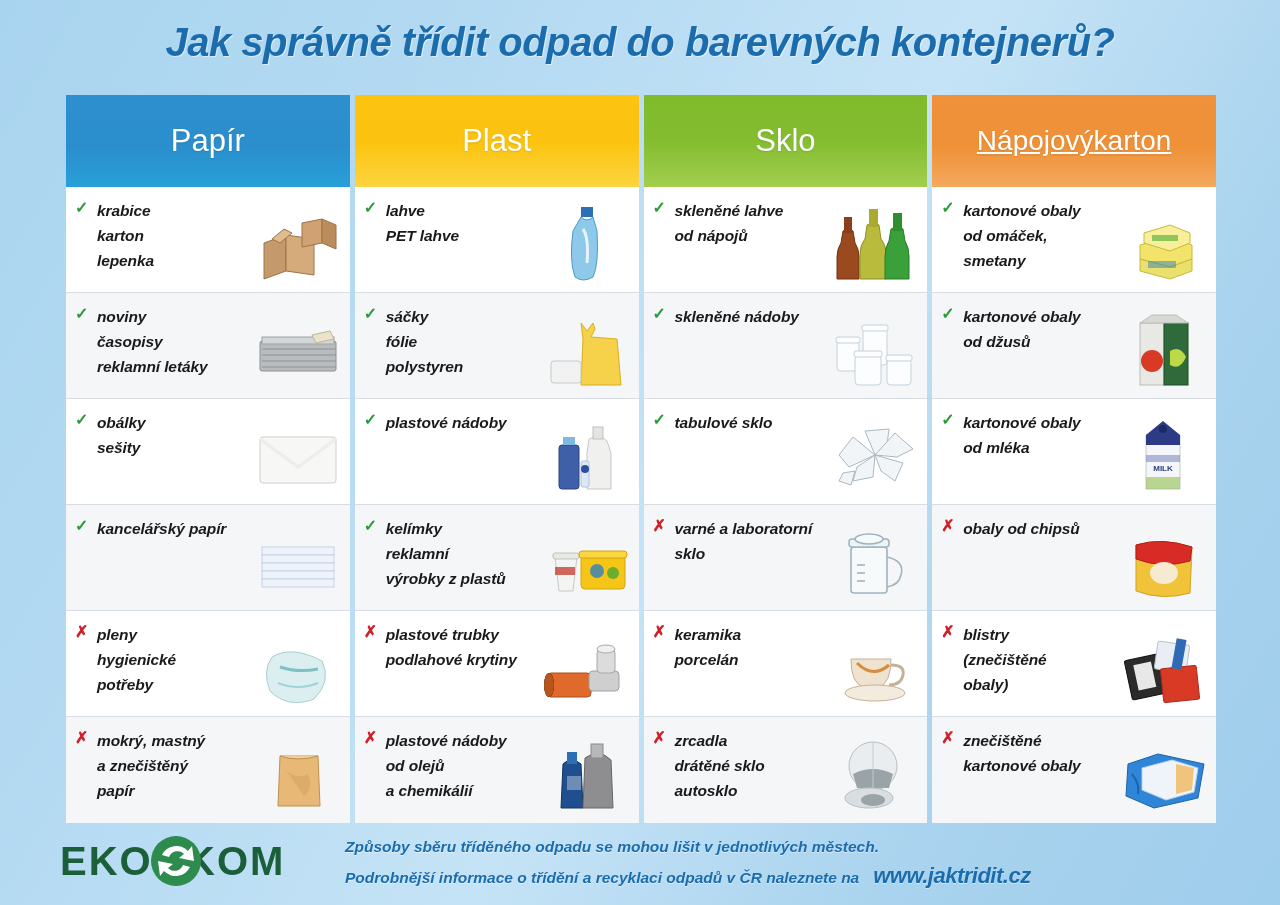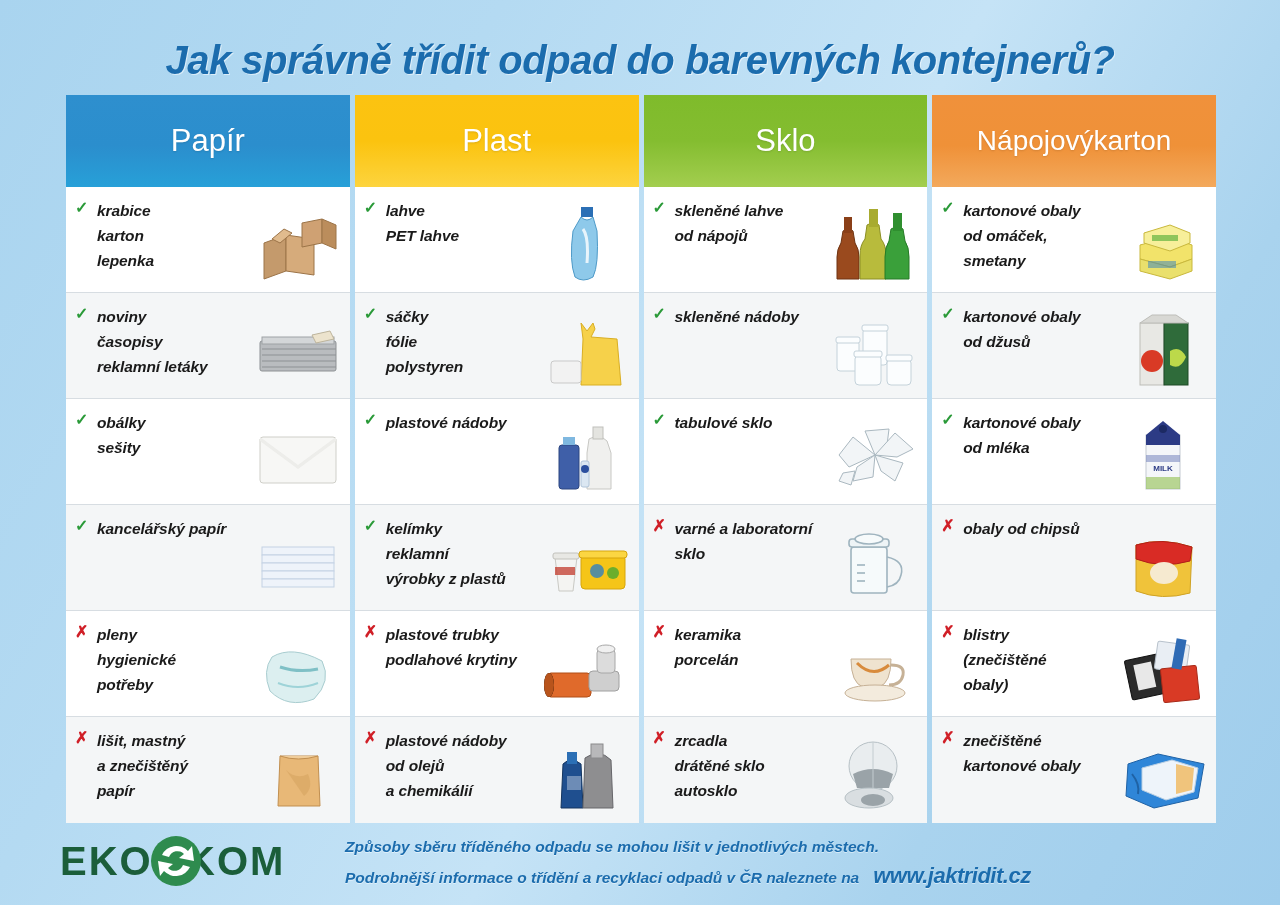--- a/index.html
+++ b/index.html
@@ -14,21 +14,21 @@
   }
 
   
   .title {
     text-align: center;
     font-size: 40px;
     font-weight: bold;
     font-style: italic;
     color: #1b6cad;
     letter-spacing: -0.5px;
-    padding-top: 38px;
+    padding-top: 20px;
     text-shadow: 1px 1px 0 rgba(255,255,255,0.55);
     white-space: nowrap;
   }
 
   
   .table-wrap {
     position: absolute;
     left: 66px; top: 95px;
     width: 1150px;
     display: flex;
@@ -39,21 +39,21 @@
   .col-header {
     height: 92px;
     display: flex; align-items: center; justify-content: center;
     color: #ffffff;
     font-size: 31px;
     line-height: 1.05;
     text-align: center;
     text-shadow: 0 1px 2px rgba(0,0,0,0.12);
     padding: 0 6px;
   }
-  .col-header.two-line { font-size: 28px; }
+  .col-header.two-line { font-size: 28px; text-decoration: underline; }
 
   .hdr-paper  { background: linear-gradient(180deg, #2e8fce 0%, #2b8ecd 55%, #27a0d8 100%); }
   .hdr-plast  { background: linear-gradient(180deg, #fcc311 0%, #fbc30f 50%, #fdd43e 100%); }
   .hdr-glass  { background: linear-gradient(180deg, #7fbb2b 0%, #84bd30 50%, #a3ce4f 100%); }
   .hdr-carton { background: linear-gradient(180deg, #f0913b 0%, #ef9138 55%, #f3a95c 100%); }
 
   .cell {
     position: relative;
     height: 106px;
     background: #ffffff;
@@ -223,21 +223,21 @@
               <path d="M20 34 q20 -12 50 4 q10 20 -8 38 q-26 10 -44 -8 q-8 -20 2 -34 z" fill="#dceff0" stroke="#a9cdd0"></path>
     <path d="M28 44 q18 6 38 2" fill="none" stroke="#7fc0c6" stroke-width="3"></path>
     <path d="M26 60 q20 8 40 0" fill="none" stroke="#9ed3d8" stroke-width="2"></path>
             </g>
           </svg>
         </div>
       </div>
       <div class="cell alt">
         <div class="mark no">✗</div>
         <div class="lines">
-          <div>lišit, mastný</div>
+          <div>mokrý, mastný</div>
           <div>a znečištěný</div>
           <div>papír</div>
         </div>
         <div class="thumb">
           <svg viewBox="0 0 92 88">
             <g>
               <path d="M28 26 L66 26 L68 76 L26 76 Z" fill="#e8b877" stroke="#c18f50"></path>
     <path d="M28 26 q18 6 38 0" fill="#f0cd9a" stroke="#c18f50"></path>
     <path d="M34 40 q10 10 22 4 q6 14 -4 22" fill="#d9a664" opacity="0.7"></path>
             </g>

